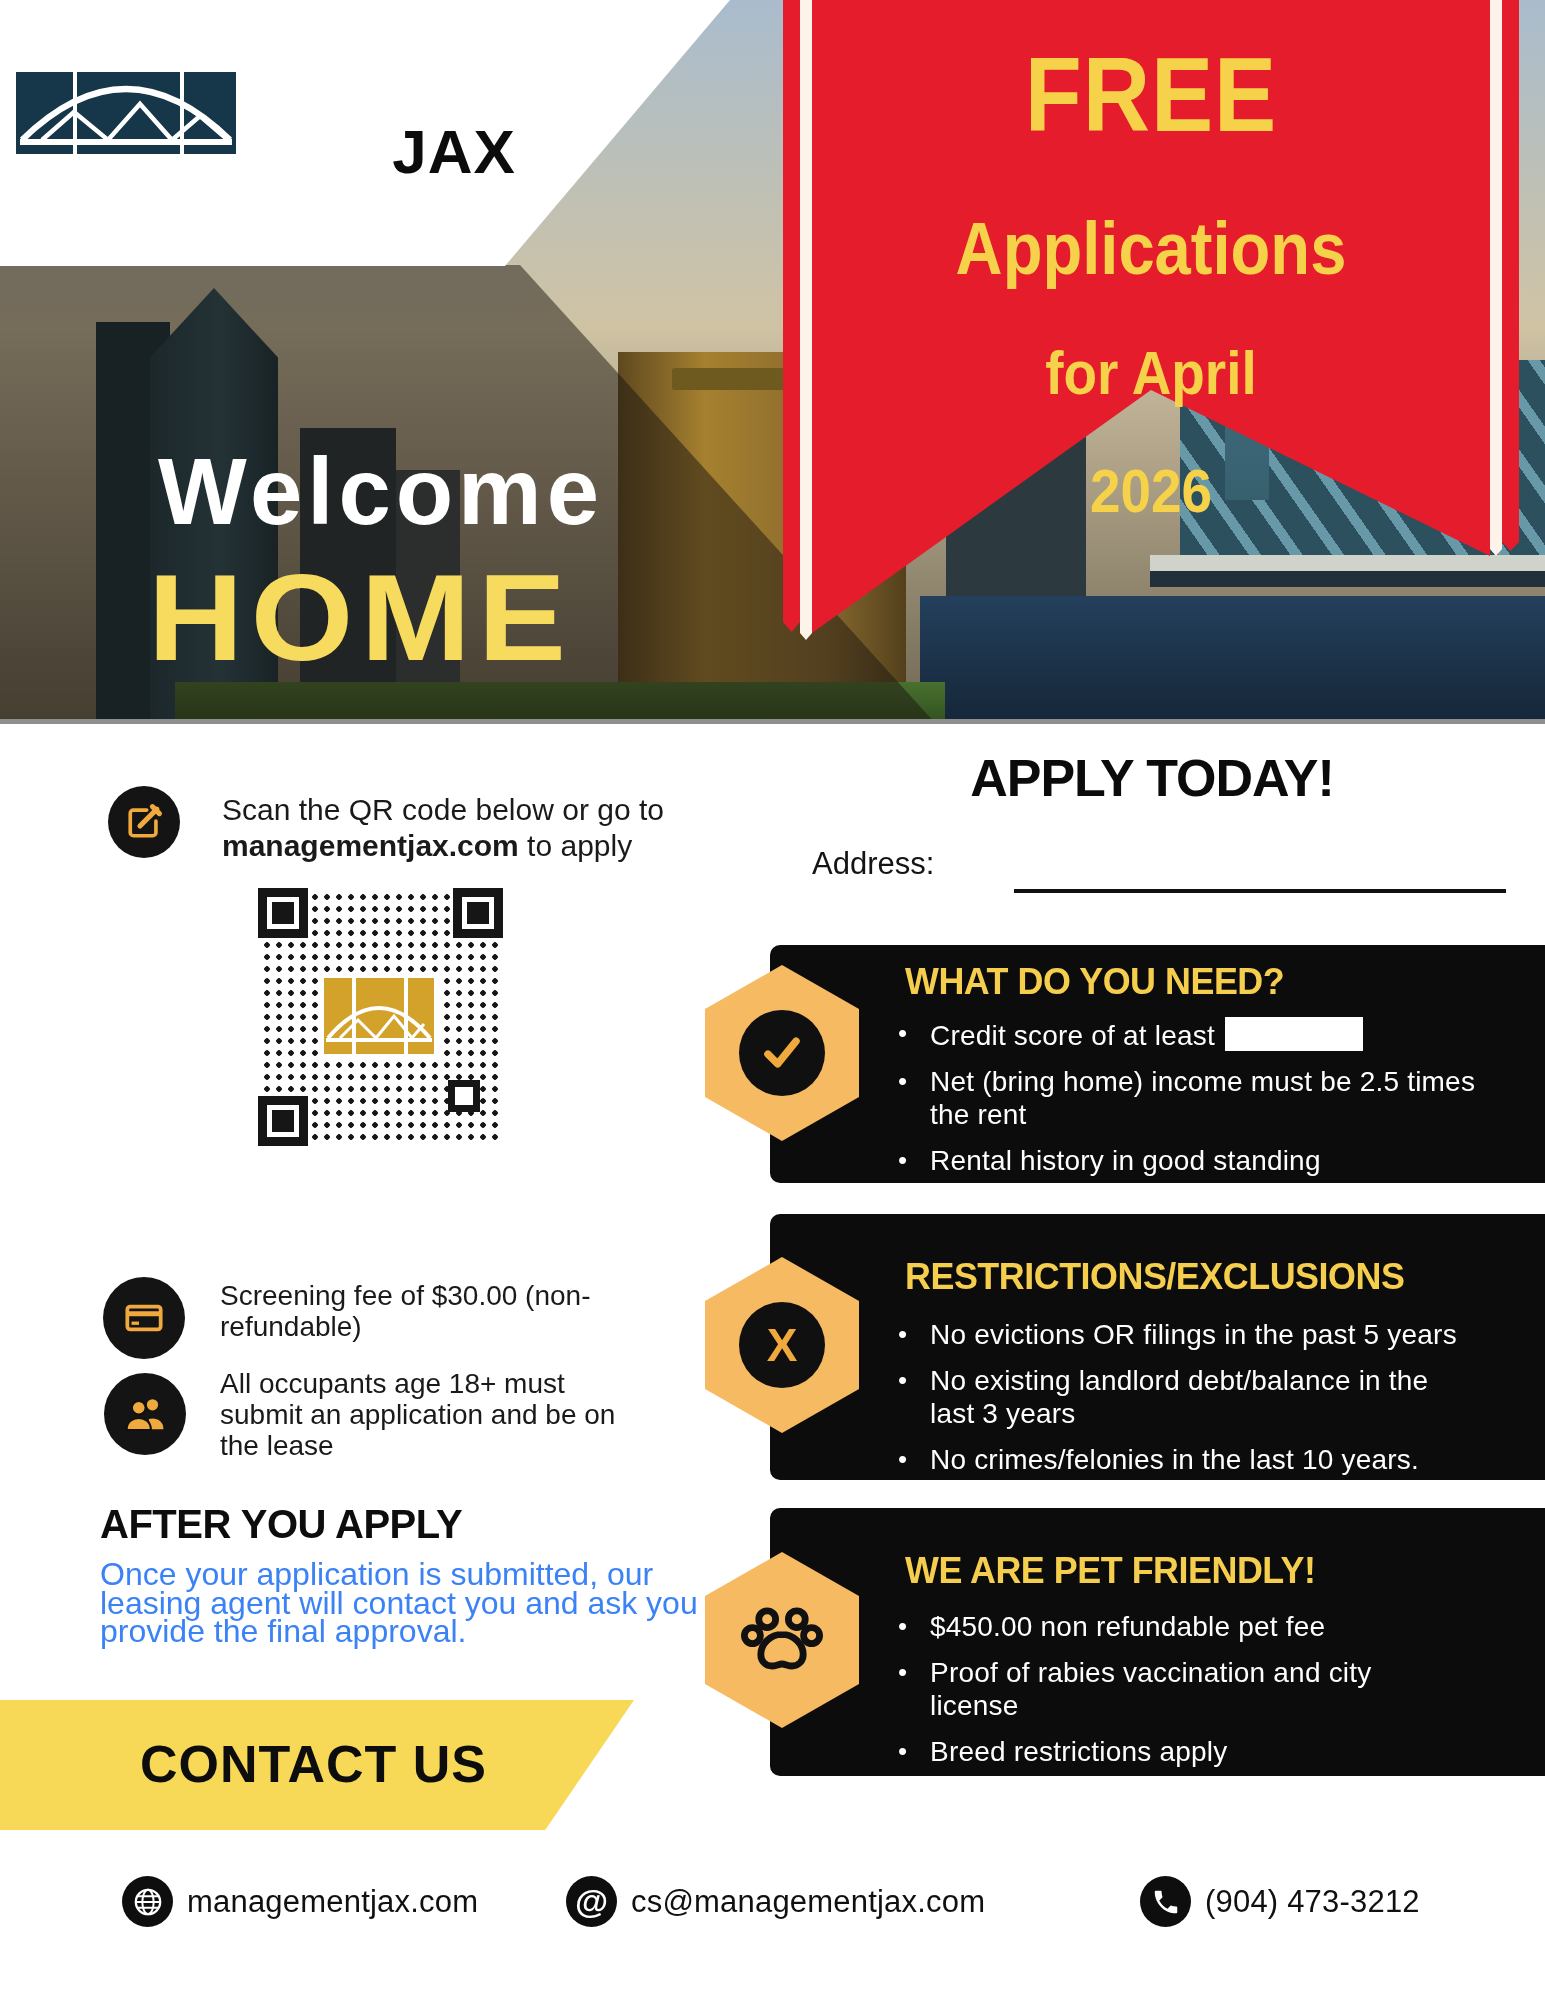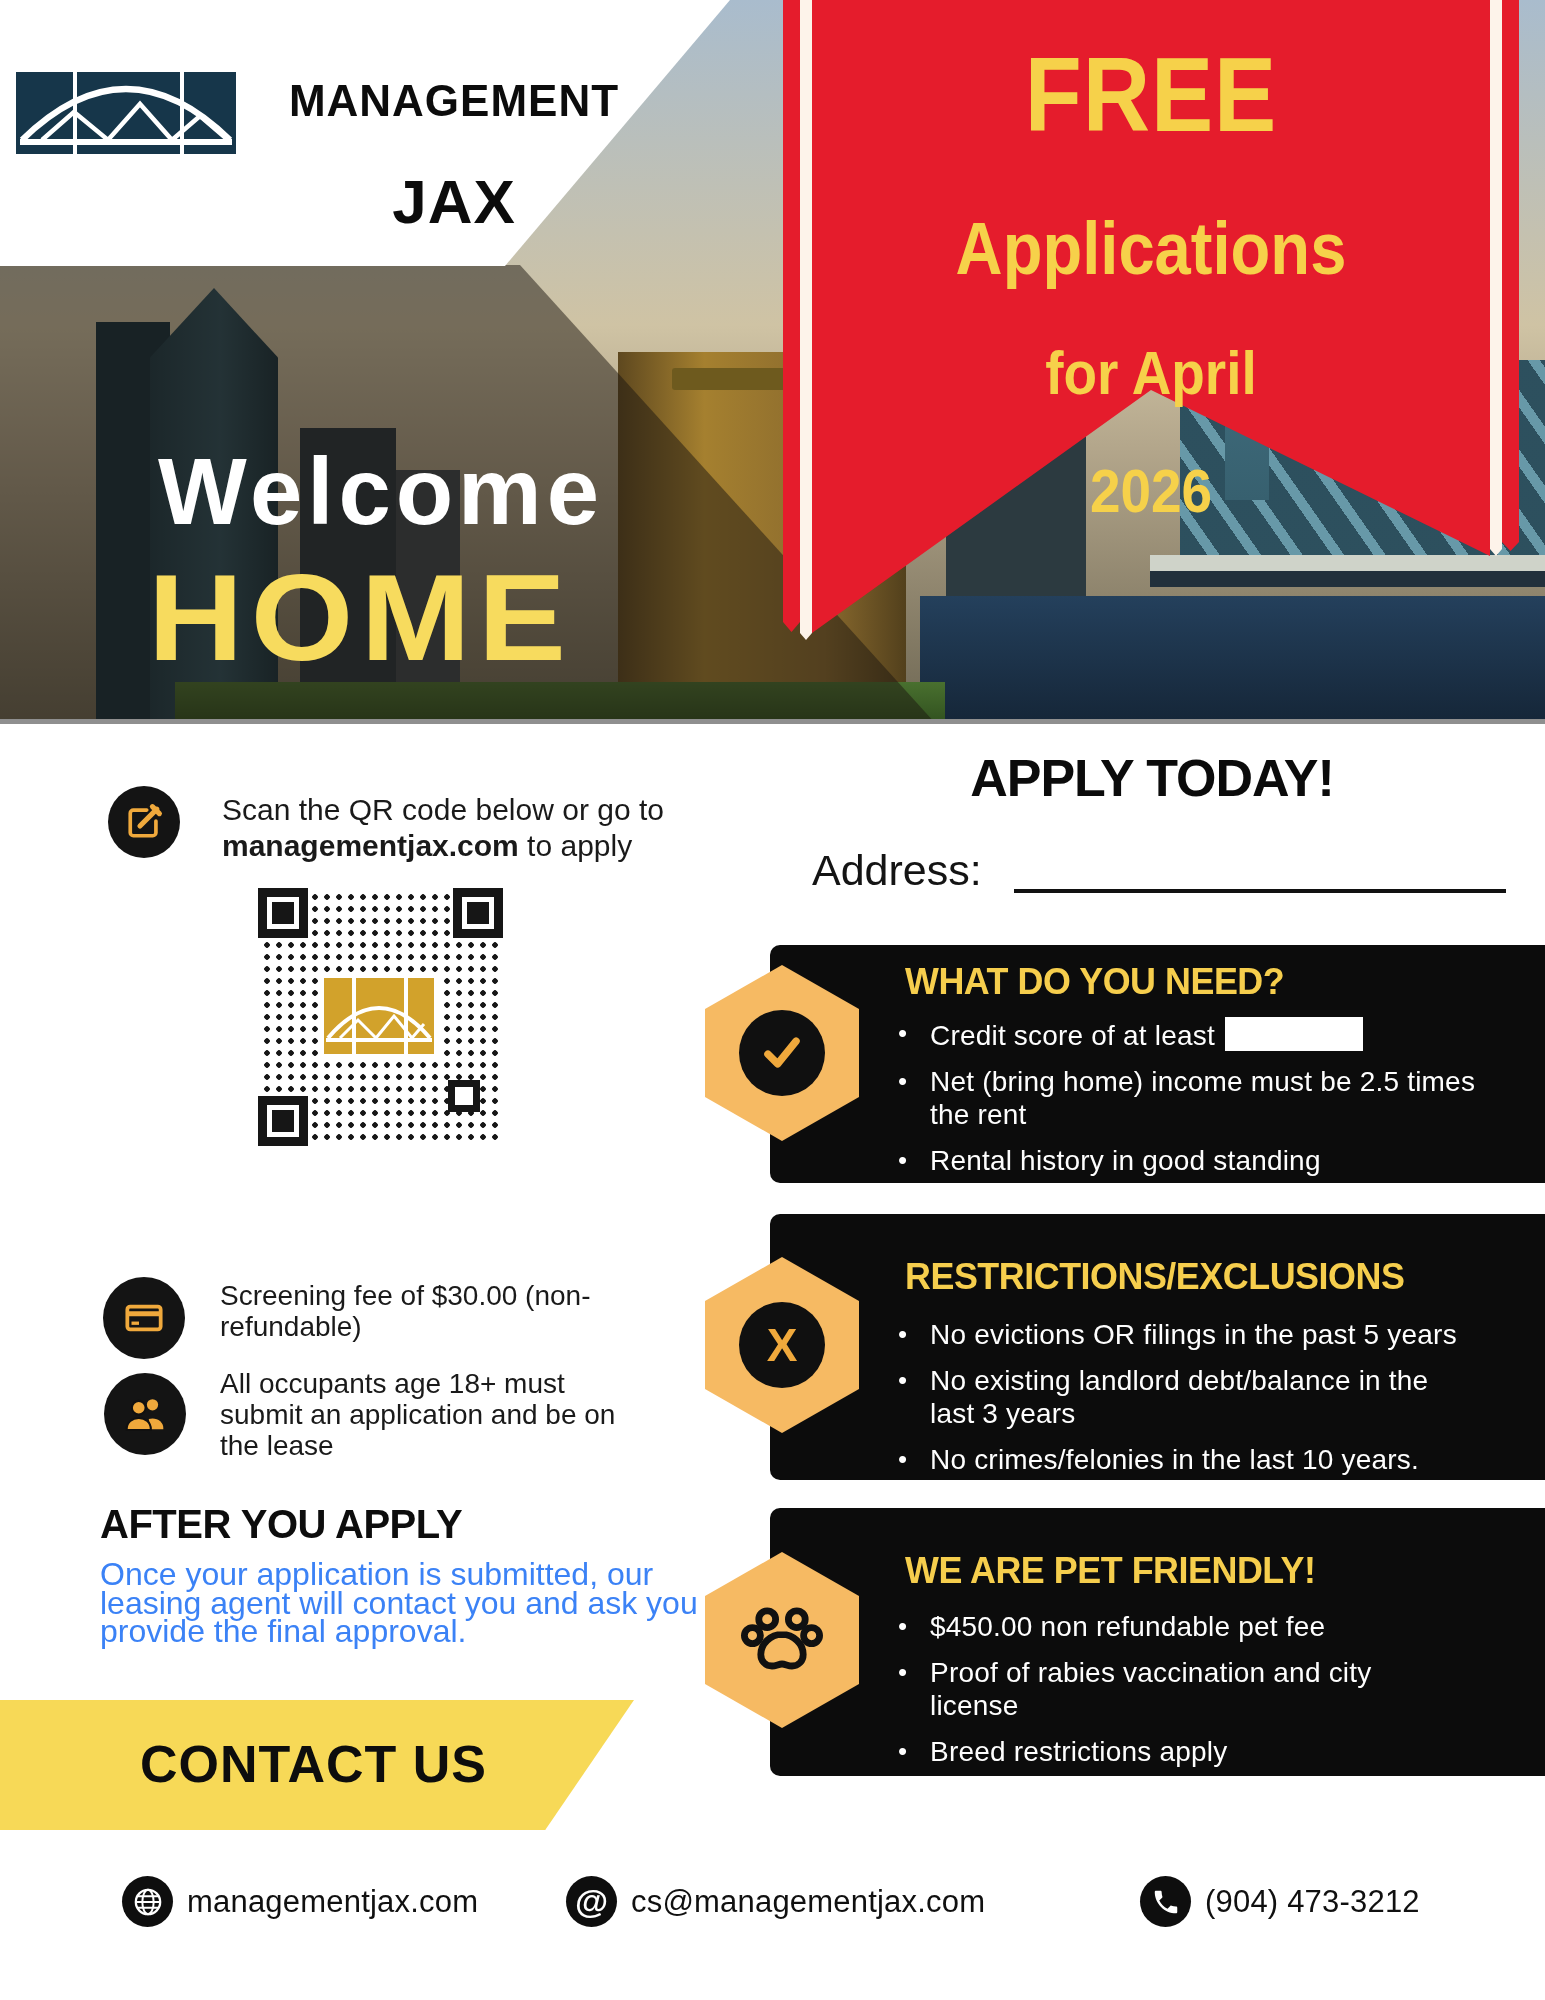--- a/index.html
+++ b/index.html
@@ -38,21 +38,21 @@
   .ribbon-text{position:absolute;left:812px;width:678px;text-align:center;color:#F6D14A;font-weight:900;}
   .rt1{top:34px;font-size:106px;transform:scaleX(.88);letter-spacing:1px;}
   .rt2{top:206px;font-size:74px;transform:scaleX(.88);}
   .rt3{top:338px;font-size:61px;transform:scaleX(.9);}
   .rt4{top:456px;font-size:61px;transform:scaleX(.9);}
   
   .hero1{position:absolute;left:158px;top:438px;font-size:94px;font-weight:800;color:#ffffff;letter-spacing:5px;}
   .hero2{position:absolute;left:148px;top:548px;font-size:122px;font-weight:900;color:#F7DB5E;letter-spacing:7px;transform:scaleX(1.08);transform-origin:left;}
   
   .apply-title{position:absolute;left:812px;top:748px;width:680px;text-align:center;font-size:52px;font-weight:900;letter-spacing:-1px;color:#0b0b0b;}
-  .address-row{position:absolute;left:812px;top:846px;font-size:43px;color:#141414;}
+  .address-row{position:absolute;left:812px;top:846px;font-size:31px;color:#141414;}
   .address-line{position:absolute;left:1014px;top:889px;width:492px;height:4px;background:#111;}
   
   .cicon{position:absolute;border-radius:50%;background:#141414;display:flex;align-items:center;justify-content:center;}
   .scan-text{position:absolute;left:222px;top:792px;font-size:30px;line-height:36px;color:#1a1a1a;}
   .scan-text b{font-weight:800;}
   .note-text{position:absolute;font-size:28px;line-height:31px;color:#1a1a1a;}
   .after-head{position:absolute;left:100px;top:1502px;font-size:40px;font-weight:800;letter-spacing:-.5px;color:#0d0d0d;}
   .para{position:absolute;left:100px;top:1560px;font-size:32px;line-height:28.5px;color:#3b82f6;}
   
   .qr{position:absolute;left:258px;top:888px;width:245px;height:258px;background-image:radial-gradient(circle,#161616 2.5px,transparent 3px);background-size:12px 12px;background-position:3px 3px;background-color:#fff;}
@@ -124,21 +124,20 @@
     <div class="blk b1"></div>
       <div class="blk b2"></div>
       <div class="blk b3"></div>
     <svg width="220" height="82" viewBox="0 0 220 82">
       <path d="M6 68 Q110 -34 214 68" fill="none" stroke="#ffffff" stroke-width="6"></path>
       <path d="M4 70 L216 70" stroke="#ffffff" stroke-width="6"></path>
       <polyline points="26,68 58,40 92,68 124,32 156,68 184,44 212,68" fill="none" stroke="#ffffff" stroke-width="4.5"></polyline>
     </svg>
   </div>
   <div class="brand-text">
-    <div class="l1">MANAGEMENT</div>
     <div class="l2">JAX</div>
   </div>
 
   <div class="hero1">Welcome</div>
   <div class="hero2">HOME</div>
 
   <div class="apply-title">APPLY TODAY!</div>
   <div class="address-row">Address:</div>
   <div class="address-line"></div>
 

